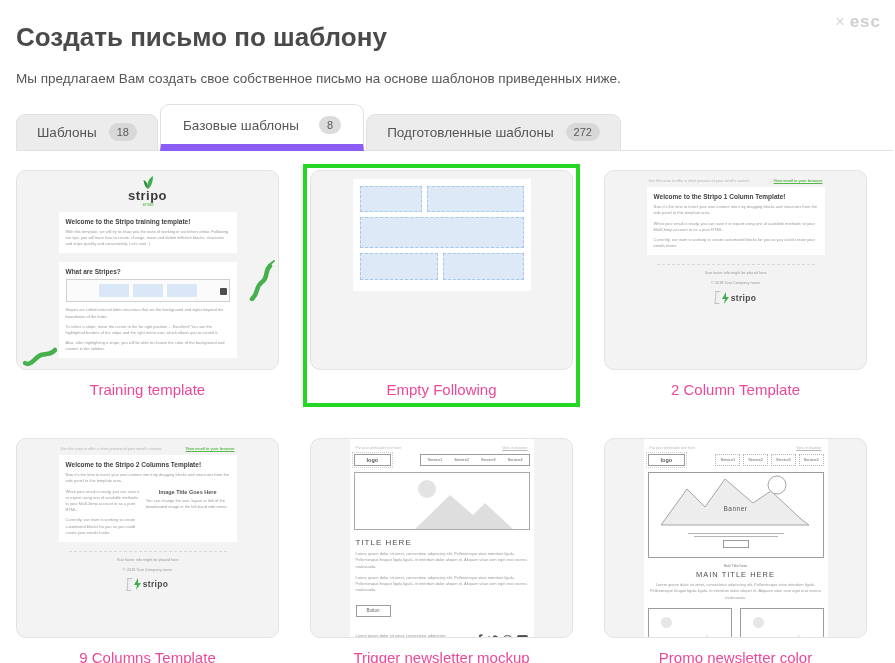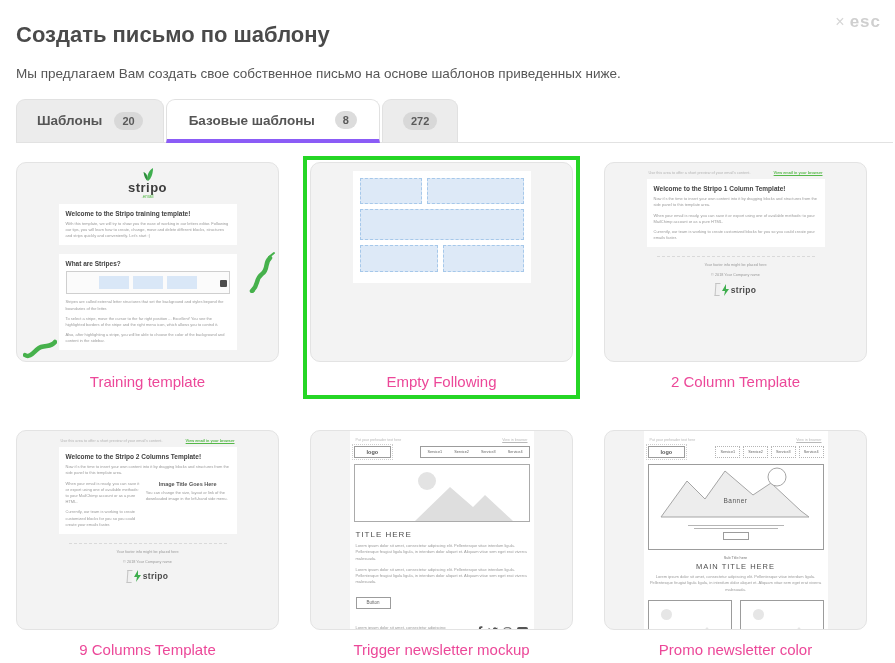--- a/index.html
+++ b/index.html
@@ -3,32 +3,32 @@
 <meta charset="utf-8">
 <style>
   * { margin:0; padding:0; box-sizing:border-box; }
   html,body { width:895px; height:663px; overflow:hidden; background:#fff;
     font-family:"Liberation Sans","DejaVu Sans",sans-serif; }
 
   
   .close-btn { position:absolute; top:12px; right:14px; color:#cfcfcf; font-size:17px;
     font-weight:700; cursor:pointer; letter-spacing:1px; }
   .close-btn .x { font-weight:400; color:#d6d6d6; margin-right:4px; font-size:16px; }
-  h1.page-title { margin:22px 16px 0; font-size:22px; font-weight:700; color:#4a4a4a; }
+  h1.page-title { margin:22px 16px 0; font-size:26px; font-weight:700; color:#4a4a4a; }
   .subtitle { margin:18px 16px 0; font-size:13.5px; color:#565656; }
 
   
-  .tabs { display:flex; margin:18px 2px 0 16px;
-    border-bottom:1px solid #e2e2e2;font-weight:bold; }
+  .tabs { display:flex; align-items:flex-end; margin:18px 2px 0 16px;
+    border-bottom:1px solid #e2e2e2; }
   .tab { display:flex; align-items:center; gap:12px; background:#ececec;
     border:1px solid #e1e1e1; border-bottom:none; border-radius:9px 9px 0 0;
     padding:8px 20px 9px; font-size:13.5px; color:#555; margin-right:2px; cursor:pointer;
     position:relative; }
   .tab.active { background:#fff; padding:11px 22px 10px; margin-bottom:-1px; z-index:2;
-    border-bottom:4px solid #8b5cf6;gap:20px; }
+    border-bottom:7px solid #8b5cf6;gap:20px; }
   .tab-badge { background:#d8d8d8; color:#5a5a5a; font-size:11px; border-radius:10px;
     padding:2px 8px; line-height:1.3; }
   .tab.active .tab-badge { background:#dcdcdc; }
 
   
   .grid { margin:19px 16px 0; display:grid; grid-template-columns:repeat(3,263px);
     column-gap:31px; row-gap:40px; }
   .cell { position:relative; }
   .card { height:200px; background:#f3f3f3; border:1px solid #e3e3e3; border-radius:10px;
     overflow:hidden; position:relative; cursor:pointer; }
@@ -115,27 +115,28 @@
 <div class="close-btn">
   <span class="x">×</span><span>esc</span>
 </div>
 
 <h1 class="page-title">Создать письмо по шаблону</h1>
 <div class="subtitle">Мы предлагаем Вам создать свое собственное письмо на основе шаблонов приведенных ниже.</div>
 
 <div class="tabs">
   <div class="tab">
     <span>Шаблоны</span>
-    <span class="tab-badge">20</span>
+    <span class="tab-badge">18</span>
   </div>
   <div class="tab active">
     <span>Базовые шаблоны</span>
     <span class="tab-badge">8</span>
   </div>
   <div class="tab">
+    <span>Подготовленные шаблоны</span>
     <span class="tab-badge">272</span>
   </div>
 </div>
 
 <div class="grid">
 
   <div class="cell">
     <div class="card">
       <div class="tr-logo">
         <svg width="14" height="13" viewBox="0 0 14 13">

